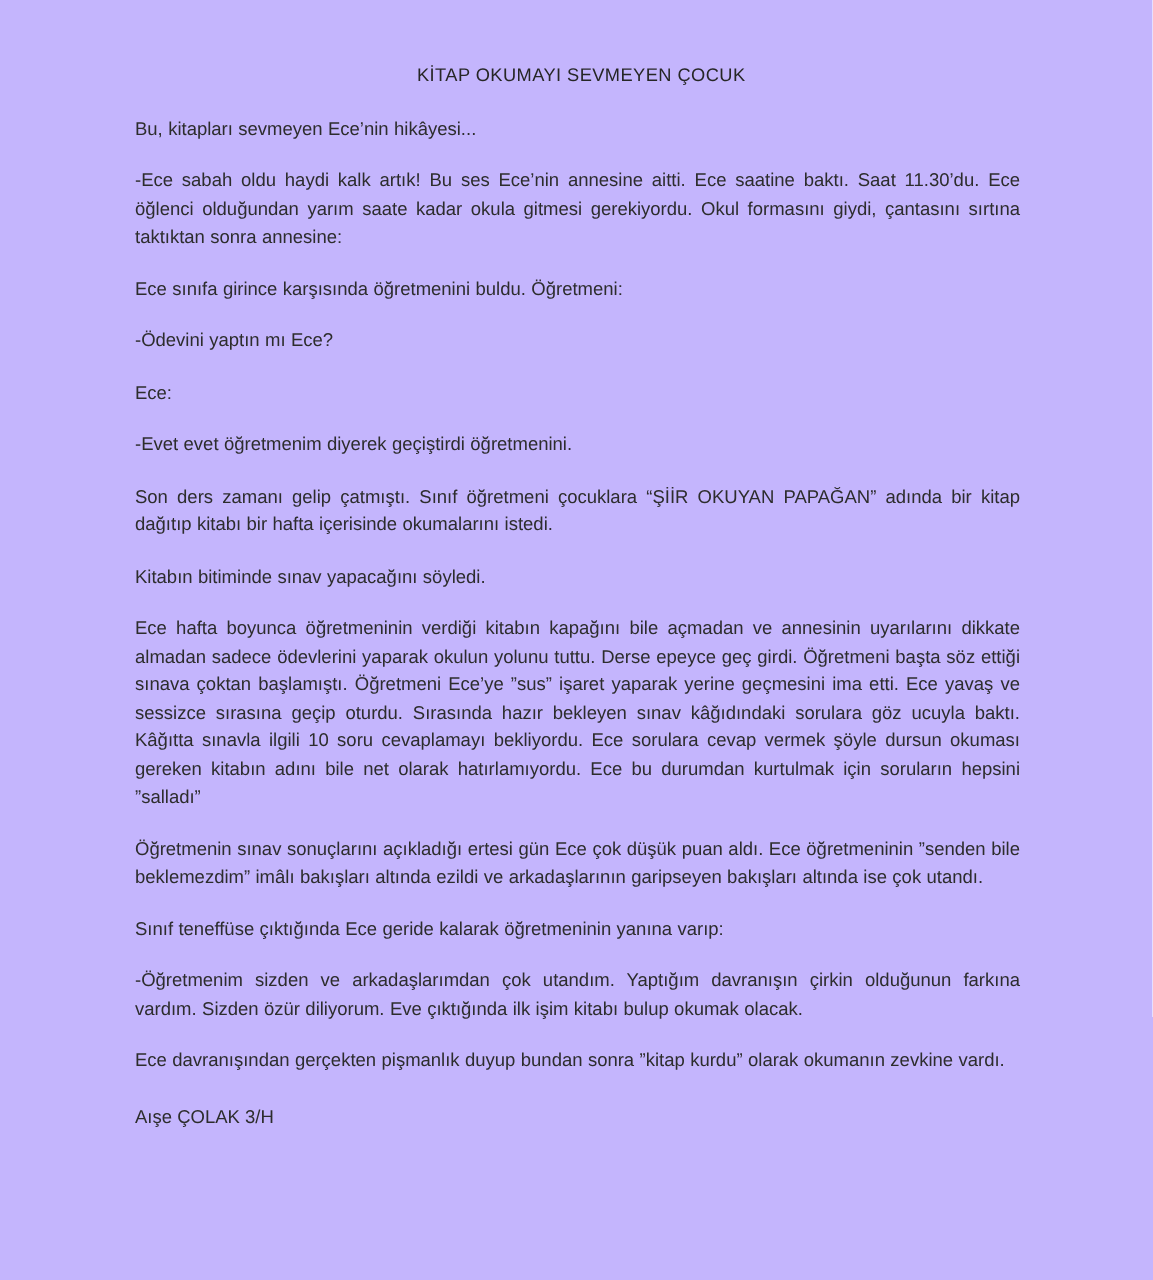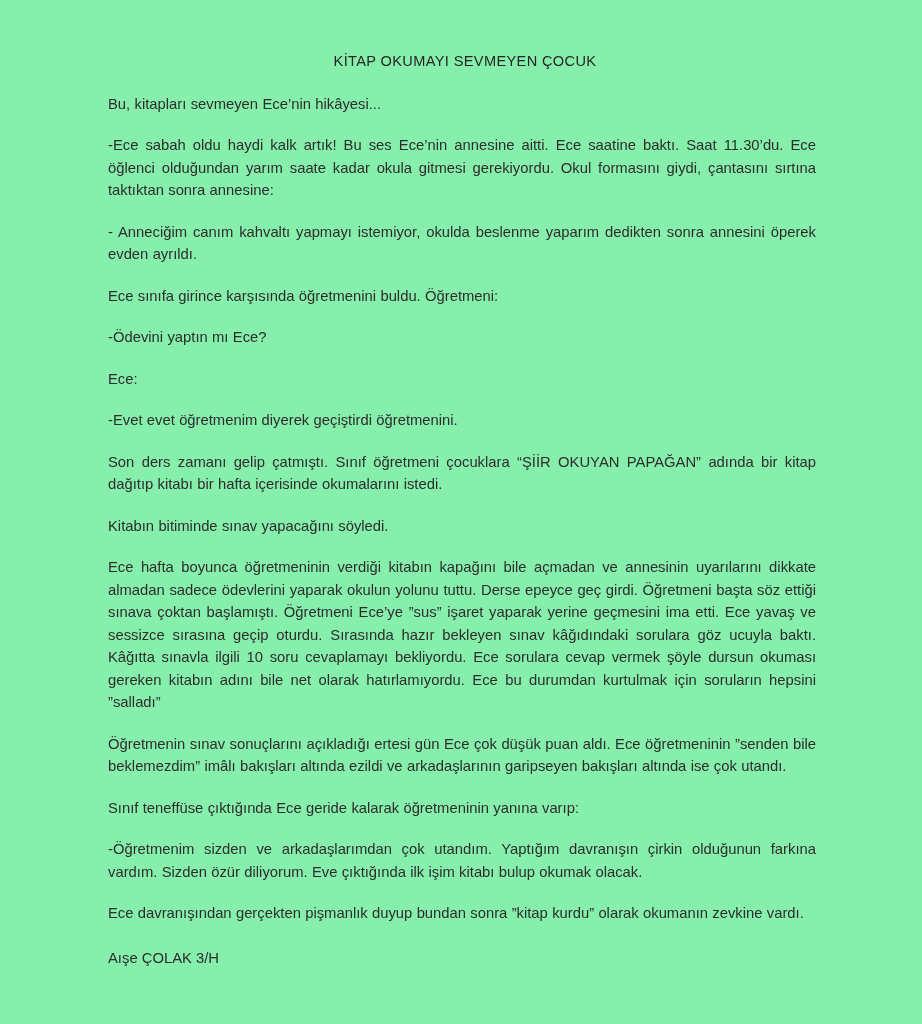--- a/index.html
+++ b/index.html
@@ -5,21 +5,21 @@
 <style>
   html, body {
     margin: 0;
     padding: 0;
     background: #ffffff;
   }
   .page {
     position: relative;
     width: 922px;
     height: 1024px;
-    background: #86efac;
+    background: #c4b5fd;
     overflow: hidden;
     font-family: "Liberation Sans", "DejaVu Sans", sans-serif;
     color: #2b2b2b;
     box-sizing: border-box;
   }
   .doc-body {
     position: absolute;
     left: 108px;
     top: 52px;
     width: 708px;
@@ -62,21 +62,20 @@
 
 <div class="page">
   <div class="doc-body">
 
     <h1 class="doc-title">KİTAP OKUMAYI SEVMEYEN ÇOCUK</h1>
 
     <p class="para single">Bu, kitapları sevmeyen Ece’nin hikâyesi...</p>
 
     <p class="para">-Ece sabah oldu haydi  kalk artık! Bu ses Ece’nin annesine aitti. Ece saatine baktı. Saat 11.30’du. Ece öğlenci olduğundan yarım saate kadar okula gitmesi gerekiyordu. Okul formasını giydi, çantasını sırtına taktıktan sonra annesine:</p>
 
-    <p class="para">- Anneciğim canım kahvaltı yapmayı istemiyor, okulda beslenme yaparım dedikten sonra annesini öperek evden ayrıldı.</p>
 
     <p class="para single">Ece sınıfa girince karşısında öğretmenini buldu. Öğretmeni:</p>
 
     <p class="para single">-Ödevini yaptın mı Ece?</p>
 
     <p class="para single">Ece:</p>
 
     <p class="para single">-Evet evet öğretmenim diyerek geçiştirdi öğretmenini.</p>
 
     <p class="para">Son ders zamanı gelip çatmıştı. Sınıf öğretmeni çocuklara “ŞİİR OKUYAN PAPAĞAN” adında bir kitap dağıtıp kitabı bir hafta içerisinde okumalarını istedi.</p>

